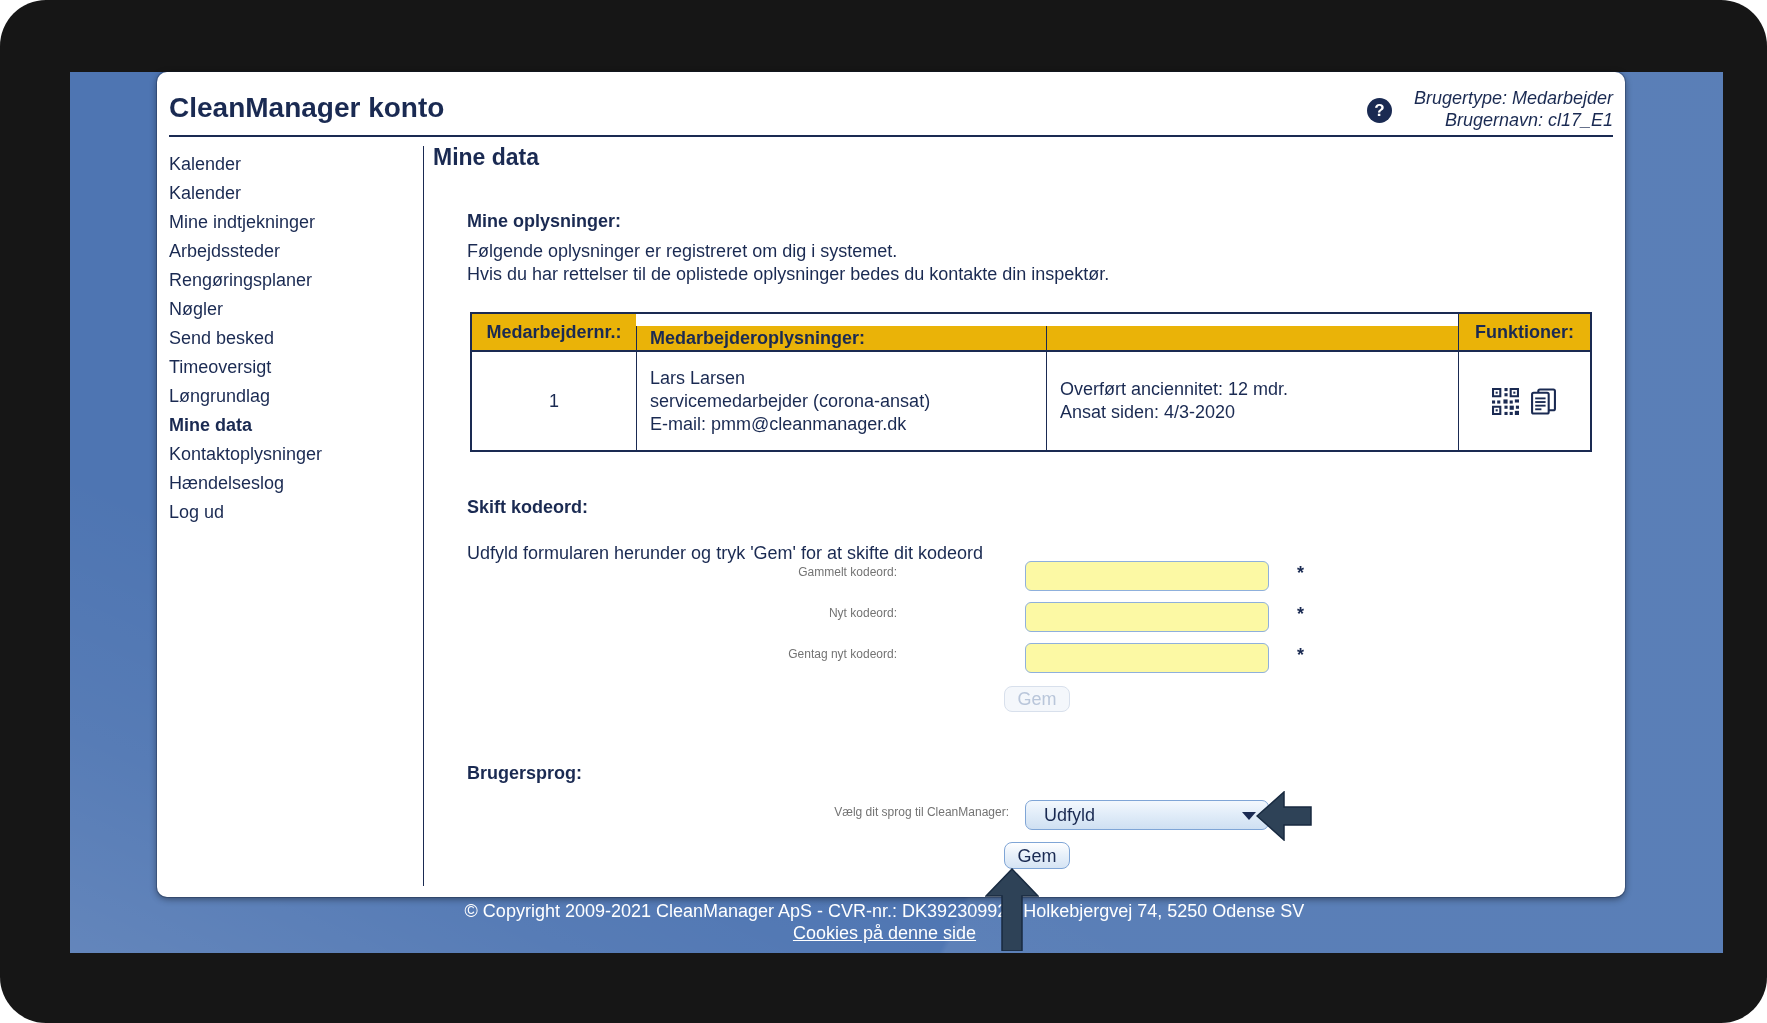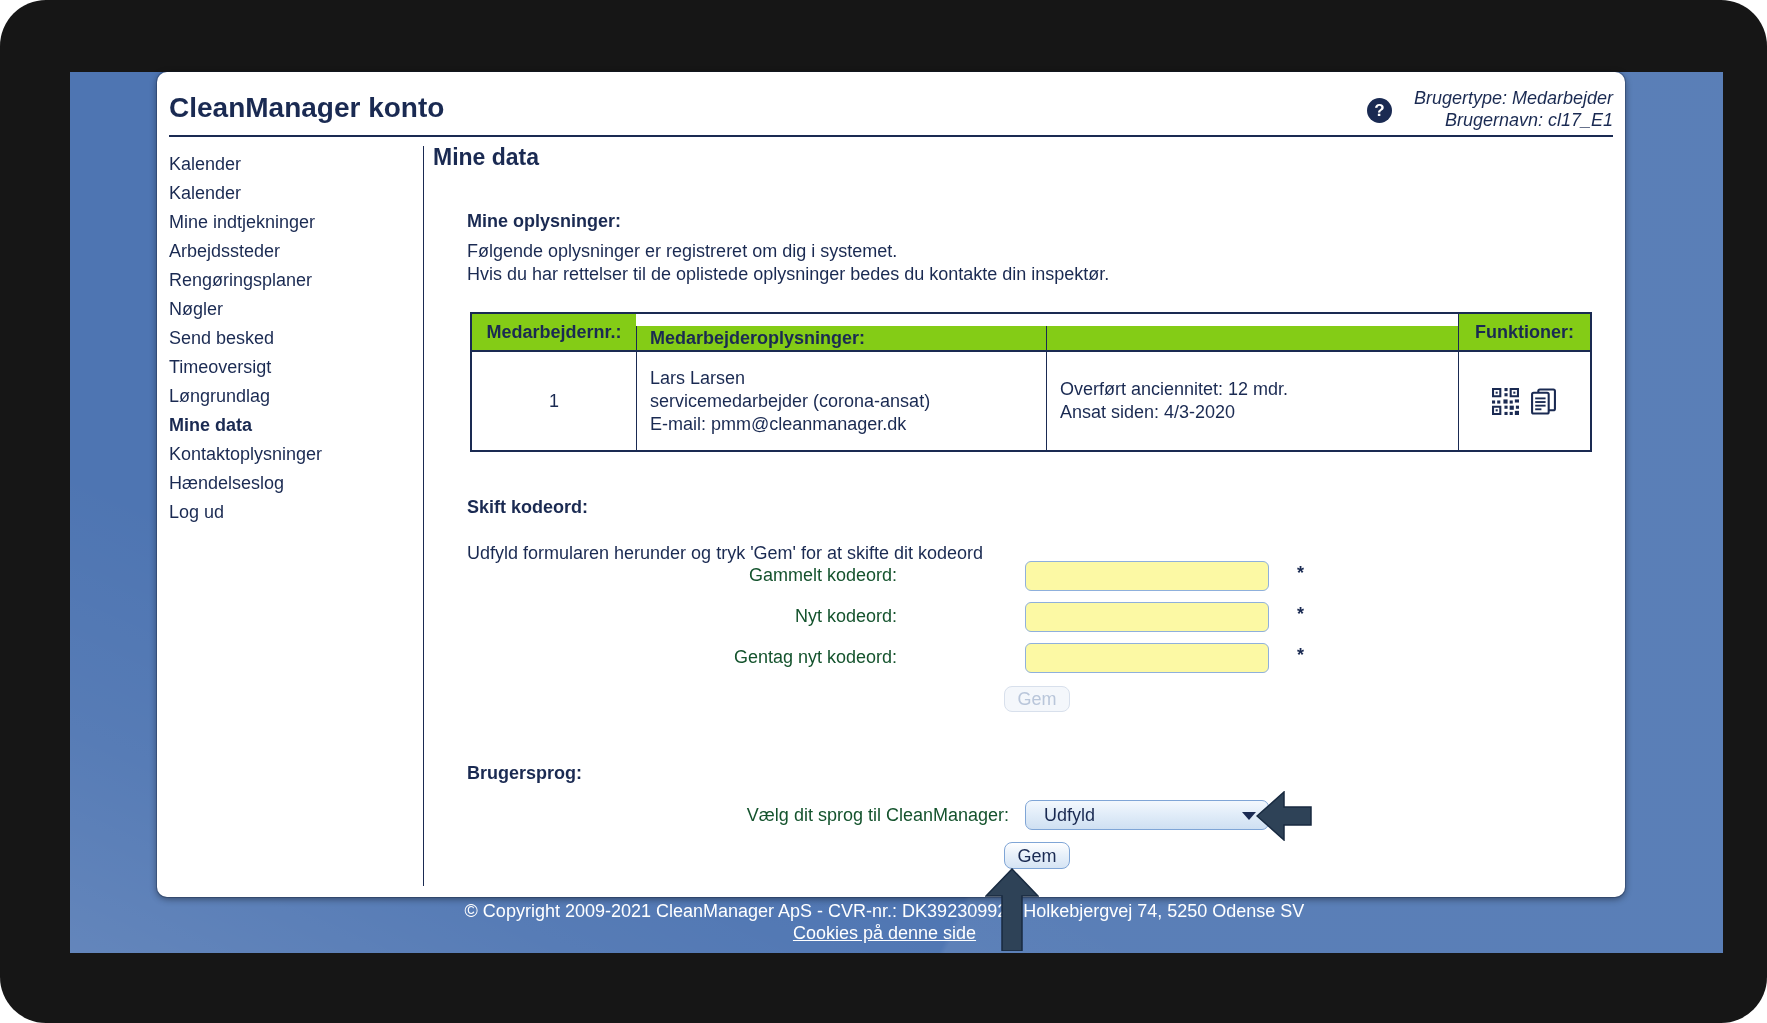--- a/index.html
+++ b/index.html
@@ -31,32 +31,32 @@
 
   .page-title{position:absolute;left:276px;top:72px;font-size:23px;font-weight:bold;color:#1a2a52;}
   .sec-heading{position:absolute;font-size:18px;font-weight:bold;color:#1a2a52;white-space:nowrap;}
   .body-text{position:absolute;font-size:18px;color:#1a2a52;line-height:22.5px;white-space:nowrap;}
 
   
   .emp-table{position:absolute;left:313px;top:240px;width:1122px;border:2px solid #1a2a52;
     display:grid;grid-template-columns:164px 410px 412px 1fr;grid-template-rows:38px 98px;font-size:18px;color:#1a2a52;}
   .emp-table .c{border-left:1px solid #1a2a52;}
   .emp-table .c.first{border-left:none;}
-  .emp-table .th{background:#84cc16;border-bottom:2px solid #1a2a52;font-weight:bold;
+  .emp-table .th{background:#eab308;border-bottom:2px solid #1a2a52;font-weight:bold;
     display:flex;align-items:center;}
   .emp-table .th.center{justify-content:center;}
   .emp-table .th.pad{padding-left:13px;margin-top:12px;}
   .emp-table .td{display:flex;flex-direction:column;justify-content:center;line-height:23px;}
   .emp-table .td.center{align-items:center;}
   .emp-table .td.pad{padding-left:13px;}
   .emp-table .td.icons{flex-direction:row;align-items:center;justify-content:center;gap:11px;}
   .fn-icon{width:27px;height:27px;cursor:pointer;}
 
   
-  .form-label{position:absolute;left:310px;width:430px;text-align:right;font-size:18px;color:#14532d;white-space:nowrap;}
+  .form-label{position:absolute;left:310px;width:430px;text-align:right;font-size:12px;color:#737373;white-space:nowrap;}
   .pw-input{position:absolute;left:868px;width:244px;height:30px;background:#fcf9a4;
     border:1.5px solid #8fb0dc;border-radius:6px;outline:none;font-size:16px;color:#1a2a52;padding:0 8px;}
   .req{position:absolute;left:1140px;font-size:18px;font-weight:bold;color:#1a2a52;}
 
   .btn{font-size:18px;color:#1a2a52;text-align:center;border-radius:8px;cursor:pointer;
     background:linear-gradient(#fefeff 0%, #e9f1fa 45%, #d5e4f4 100%);border:1.5px solid #7fa5d6;margin-left:12px;}
   .btn.disabled{background:#f4f7fb;border:1.5px solid #d8e0ec;color:#b9c6da;cursor:default;}
   .gem-disabled{position:absolute;left:835px;top:614px;width:66px;height:26px;line-height:23px;}
   .gem-active{position:absolute;left:835px;top:770px;width:66px;height:27px;line-height:24px;}
 

